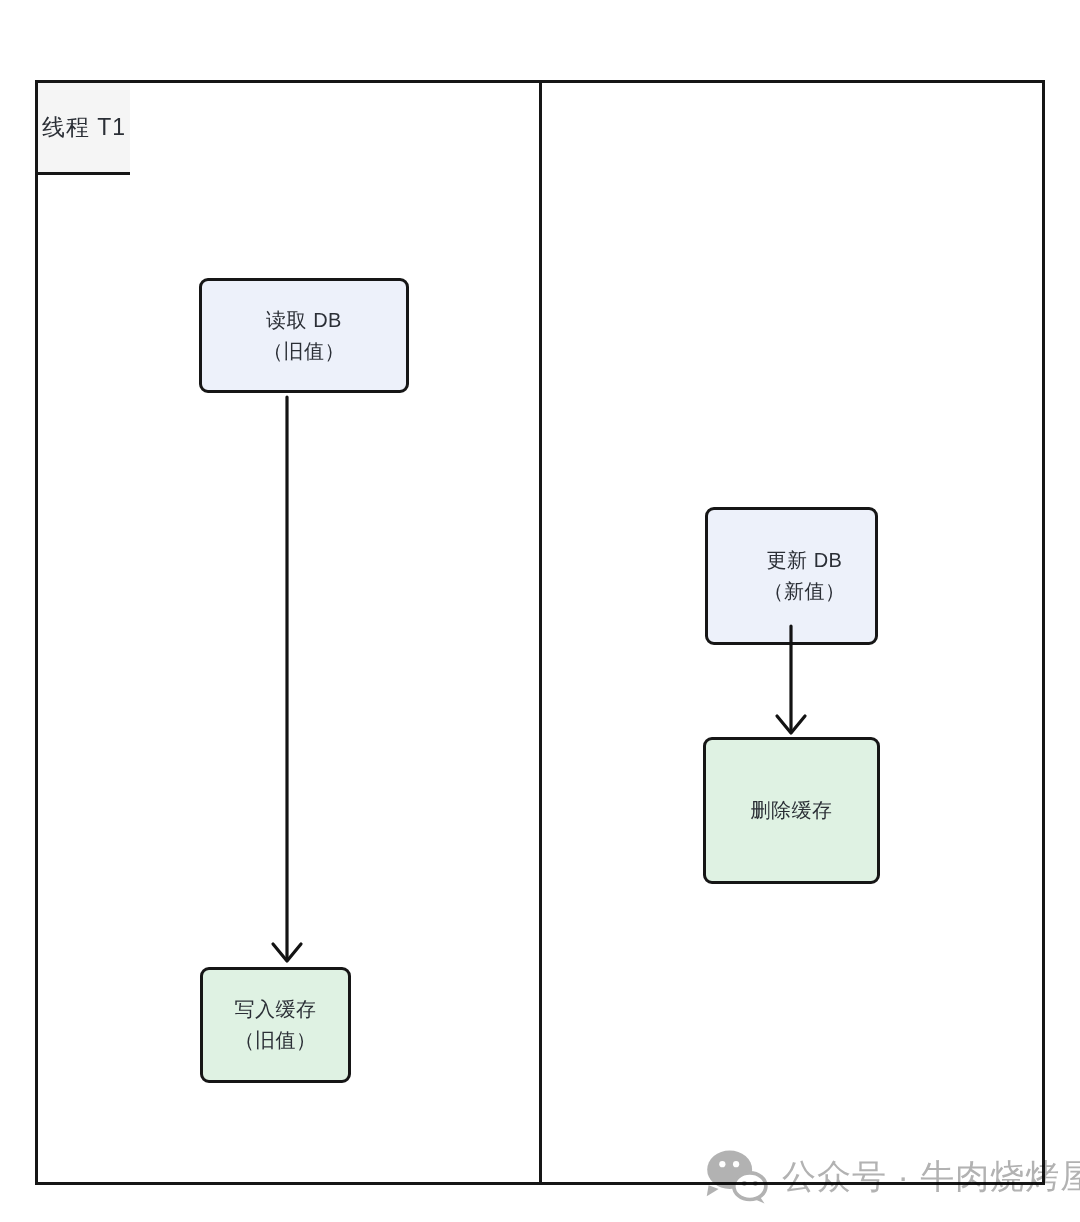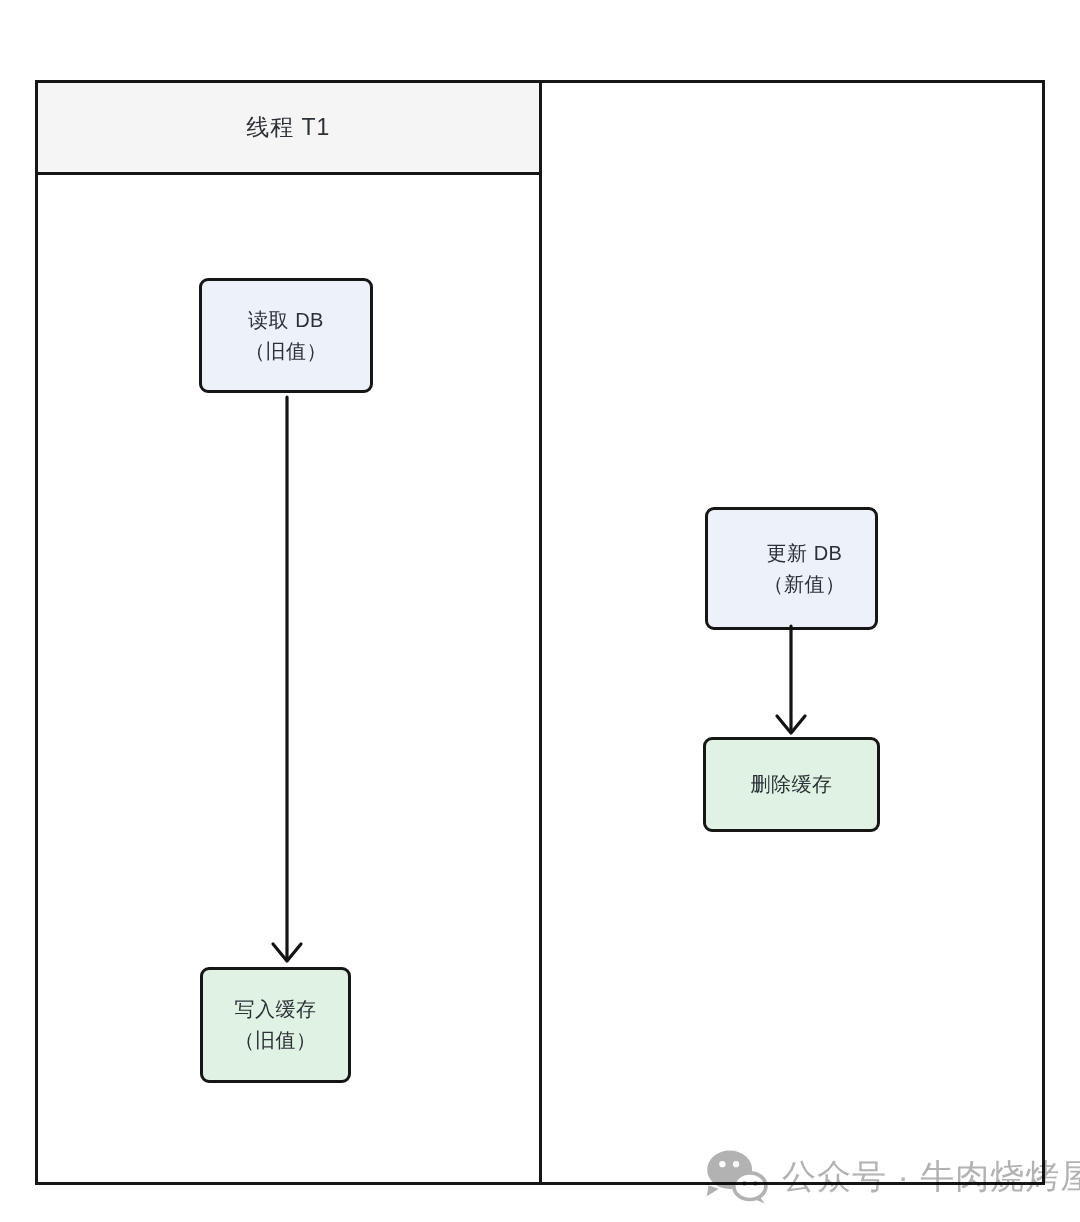--- a/index.html
+++ b/index.html
@@ -19,21 +19,21 @@
     position:relative;overflow:hidden;
   }
   .canvas{position:relative;width:1080px;height:1222px;background:var(--page-bg);}
 
   
   .swimlane-table{
     position:absolute;left:35px;top:80px;width:1010px;height:1105px;
     border:3px solid var(--border);
     display:flex;background:#fff;
   }
-  .lane{flex:1;display:flex;flex-direction:column;}
+  .lane{flex:1;display:flex;flex-direction:row;}
   .lane-left{border-right:3px solid var(--border);}
   .lane-header{
     height:92px;flex:0 0 92px;
     background:var(--header-bg);
     border-bottom:3px solid var(--border);
     display:flex;align-items:center;justify-content:center;
     font-size:23px;color:var(--node-text);letter-spacing:1px;
   }
   .lane-body{flex:1;}
 
@@ -41,23 +41,23 @@
   .node{
     position:absolute;
     border:3px solid var(--border);
     border-radius:9px;
     display:flex;flex-direction:column;align-items:center;justify-content:center;
     font-size:20px;line-height:31px;color:var(--node-text);
     text-align:center;letter-spacing:0.5px;
   }
   .node-blue{background:var(--node-blue);}
   .node-green{background:var(--node-green);}
-  .node-t1-read  {left:199px;top:278px;width:174px;height:115px;}
-  .node-t2-update{left:705px;top:507px;width:173px;height:123px;padding-left:26px;}
-  .node-t2-delete{left:703px;top:737px;width:177px;height:95px;}
+  .node-t1-read  {left:199px;top:278px;width:210px;height:115px;}
+  .node-t2-update{left:705px;top:507px;width:173px;height:138px;padding-left:26px;}
+  .node-t2-delete{left:703px;top:737px;width:177px;height:147px;}
   .node-t1-write {left:200px;top:967px;width:151px;height:116px;}
 
   
   .arrows{position:absolute;left:0;top:0;width:1080px;height:1222px;pointer-events:none;}
 
   
   .watermark{
     position:absolute;left:704px;top:1146px;
     display:flex;align-items:center;gap:12px;
     mix-blend-mode:multiply;

